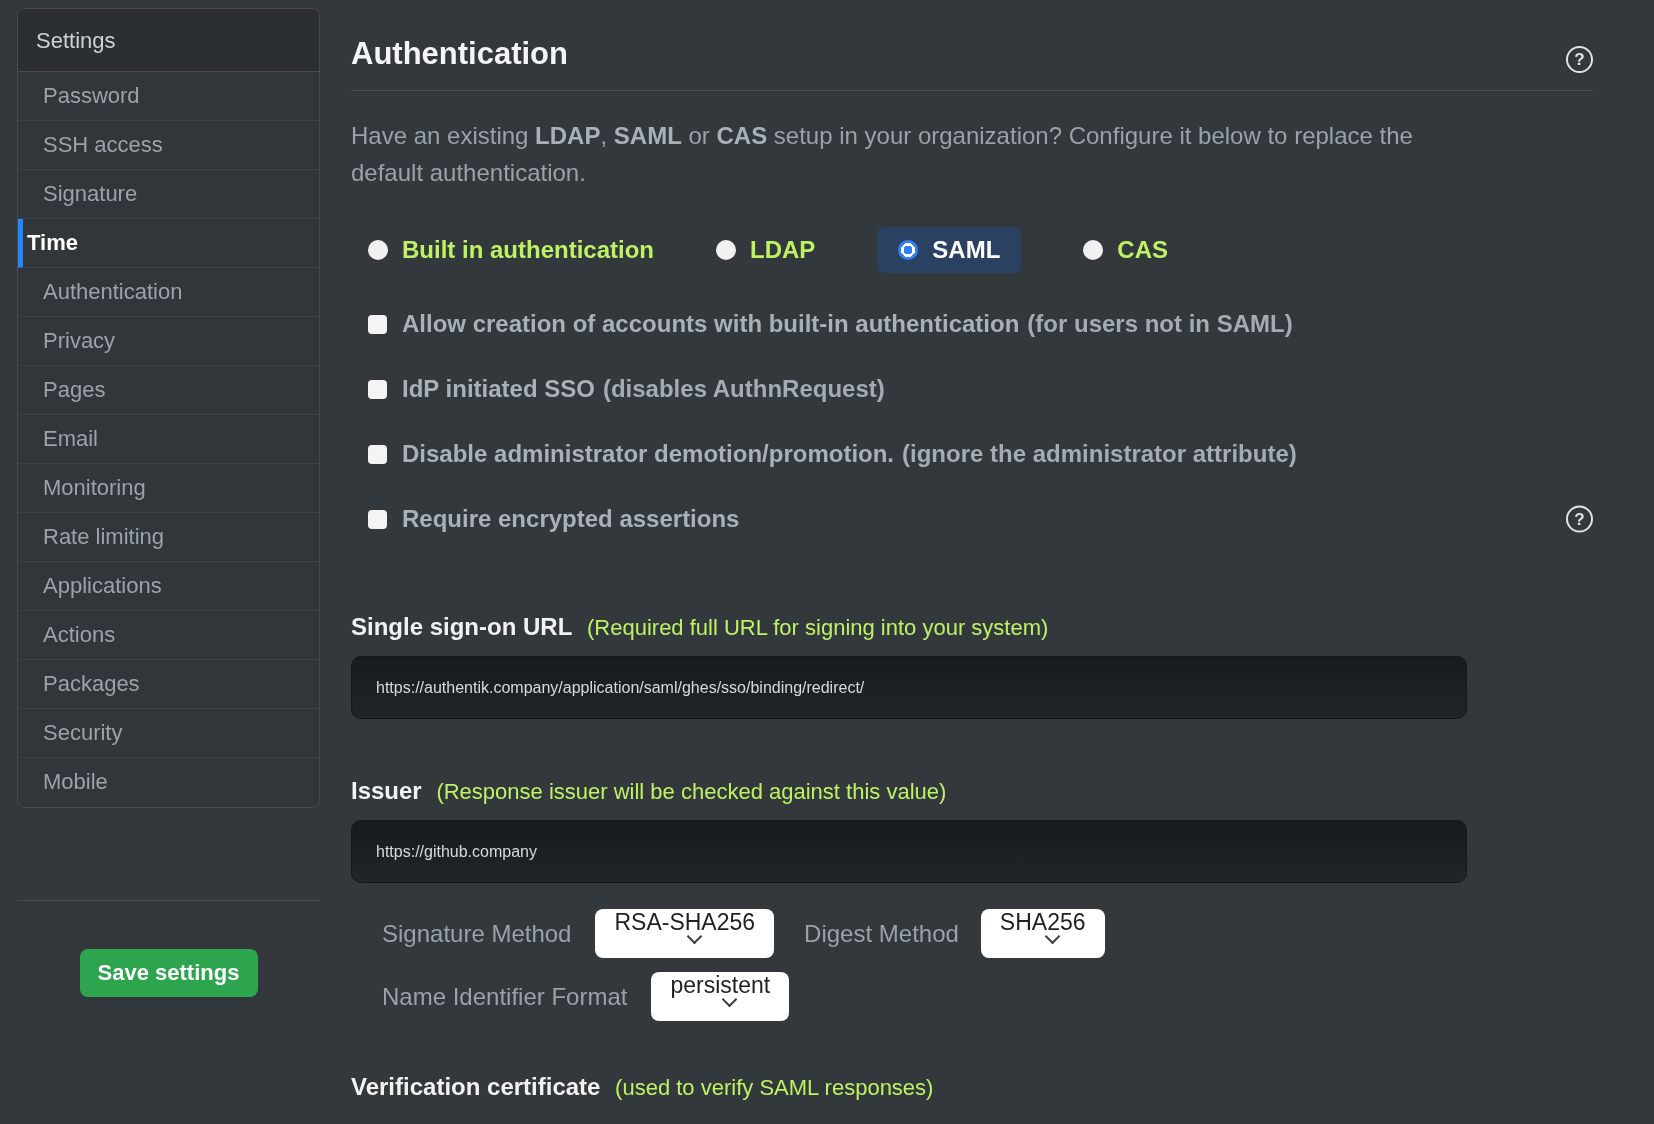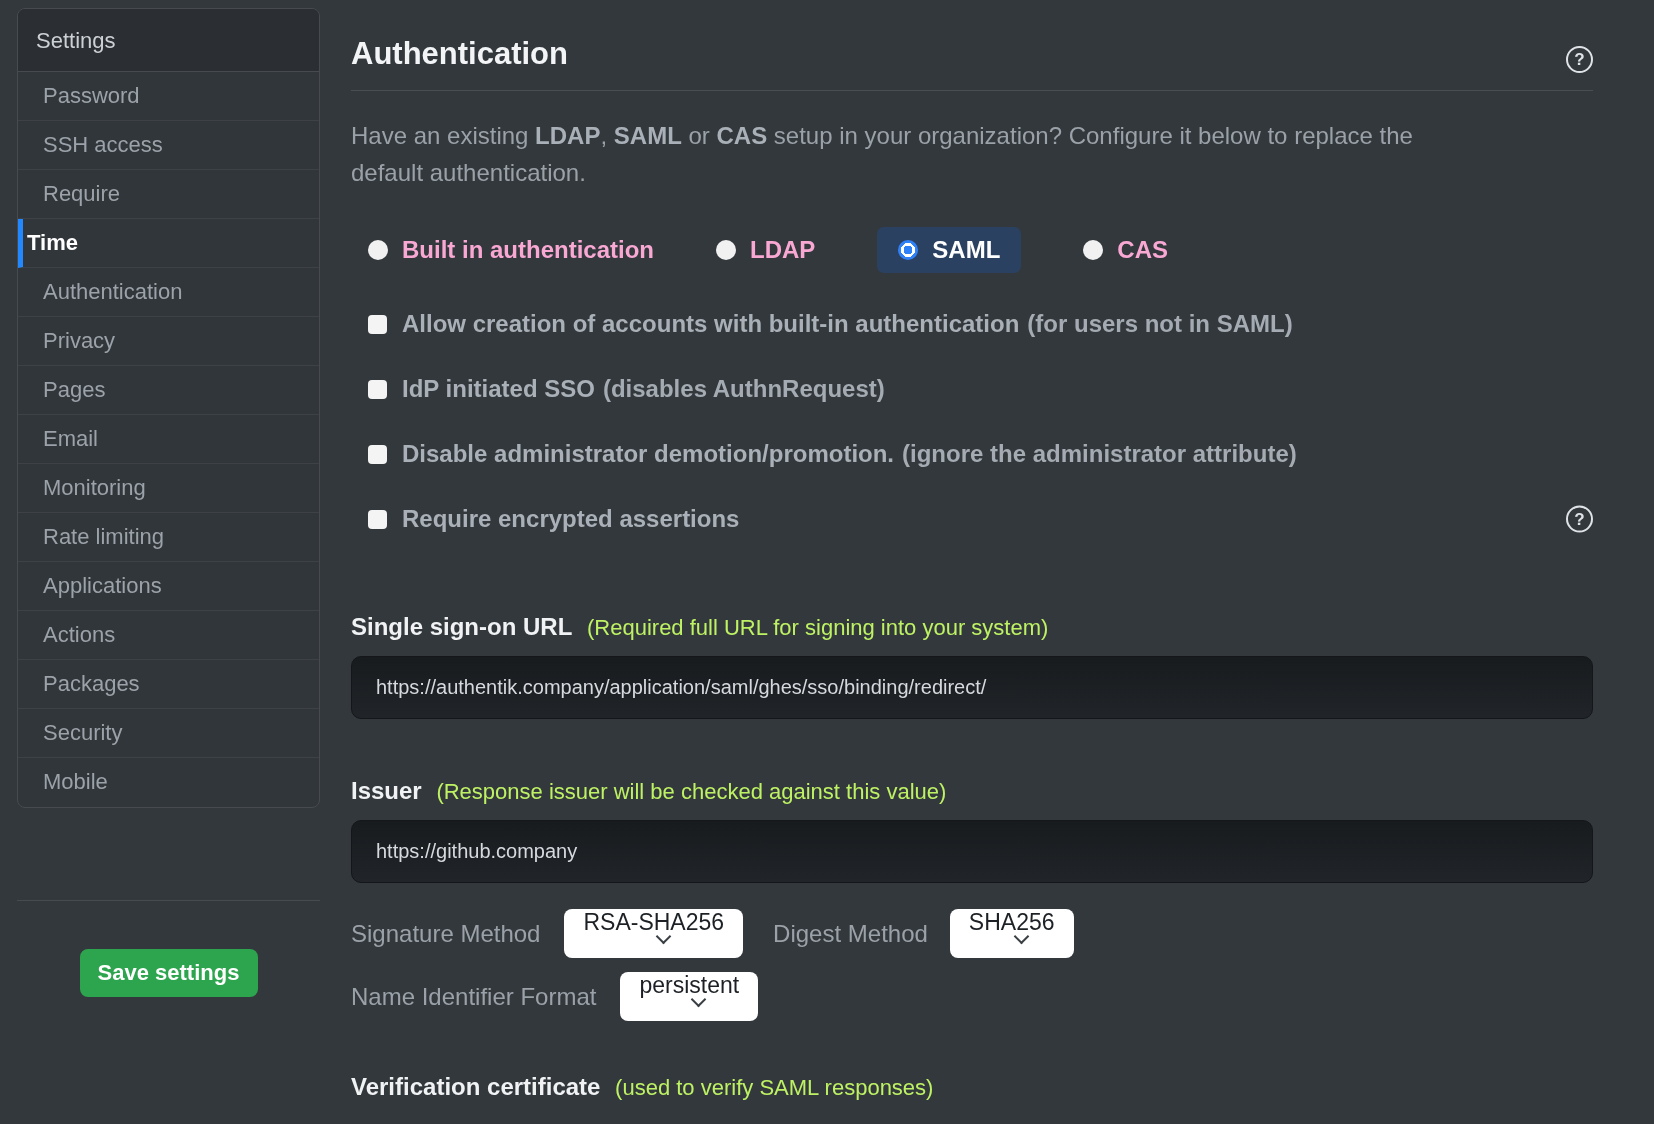--- a/index.html
+++ b/index.html
@@ -56,21 +56,21 @@
   }
   .page-header .help-icon { position:absolute; right:0; top:46px; }
 
   .intro { margin:26px 0 0 0; width:1110px; font-size:24px; line-height:37px; color:#9aa1a8; }
   .intro b { color:#a9b0b7; }
 
   
   .radio-row { display:flex; align-items:center; margin:36px 0 0 17px; }
   .radio-opt {
     display:flex; align-items:center; margin-right:62px; cursor:pointer;
-    font-size:24px; font-weight:bold; color:#f9a8d4; padding:9px 0;
+    font-size:24px; font-weight:bold; color:#bef264; padding:9px 0;
   }
   .radio-opt .radio {
     width:20px; height:20px; border-radius:50%;
     background:#f1f1f1; margin-right:14px; flex:none;
   }
   .radio-opt.selected {
     background:#2b4162; border-radius:7px; padding:9px 21px; color:#ffffff;
   }
   .radio-opt.selected .radio {
     background:radial-gradient(circle, #2f81f7 0 4.5px, #ffffff 4.5px 7px, #2f81f7 7px);
@@ -88,30 +88,30 @@
   .checkbox-row b { color:#a9b0b7; }
   .checkbox-row .note { margin-left:8px; font-weight:bold; }
   .checkbox-row .help-icon { position:absolute; right:0; top:50%; transform:translateY(-50%); }
 
   
   .field-label { margin-top:58px; font-size:24px; }
   .field-label.first { margin-top:80px; }
   .field-label b { color:#f0f2f4; }
   .field-label .note { font-size:22px; color:#bef264; margin-left:8px; }
   .text-input {
-    display:block; margin-top:15px; width:1242px; height:63px;
+    display:block; margin-top:15px; width:1116px; height:63px;
     background:linear-gradient(#181b1e,#212428);
     border:1px solid #141619; border-radius:10px;
-    color:#d6dade; font-size:20px; padding:0 24px;
+    color:#d6dade; font-size:16px; padding:0 24px;
     font-family:"Liberation Sans", sans-serif; outline:none;
   }
 
   .select-row { display:flex; align-items:center; margin-top:26px; font-size:24px; color:#9aa1a8; }
   .select-row.second { margin-top:14px; }
-  .sel-label { margin-right:24px; }
+  .sel-label { margin-right:24px;margin-left:31px; }
   .sel-label.mid { margin-left:30px; margin-right:22px; }
   .select {
     background:#ffffff; color:#1d2125; height:49px; border-radius:8px;
     display:inline-flex; align-items:center; padding:0 19px; font-size:23px;
     cursor:pointer;
     flex-direction:column;
   }
   .select .chev {
     width:11px; height:11px; margin-left:19px; margin-top:-5px;
     border-right:2.5px solid #3a3f44; border-bottom:2.5px solid #3a3f44;
@@ -122,21 +122,21 @@
 <body>
 
 <div class="layout">
 
   <aside>
     <div class="sb-box">
       <div class="sb-header">Settings</div>
       <nav id="sb-items">
           <div class="sb-item">Password</div>
           <div class="sb-item">SSH access</div>
-          <div class="sb-item">Require</div>
+          <div class="sb-item">Signature</div>
           <div class="sb-item active">Time</div>
           <div class="sb-item">Authentication</div>
           <div class="sb-item">Privacy</div>
           <div class="sb-item">Pages</div>
           <div class="sb-item">Email</div>
           <div class="sb-item">Monitoring</div>
           <div class="sb-item">Rate limiting</div>
           <div class="sb-item">Applications</div>
           <div class="sb-item">Actions</div>
           <div class="sb-item">Packages</div>

